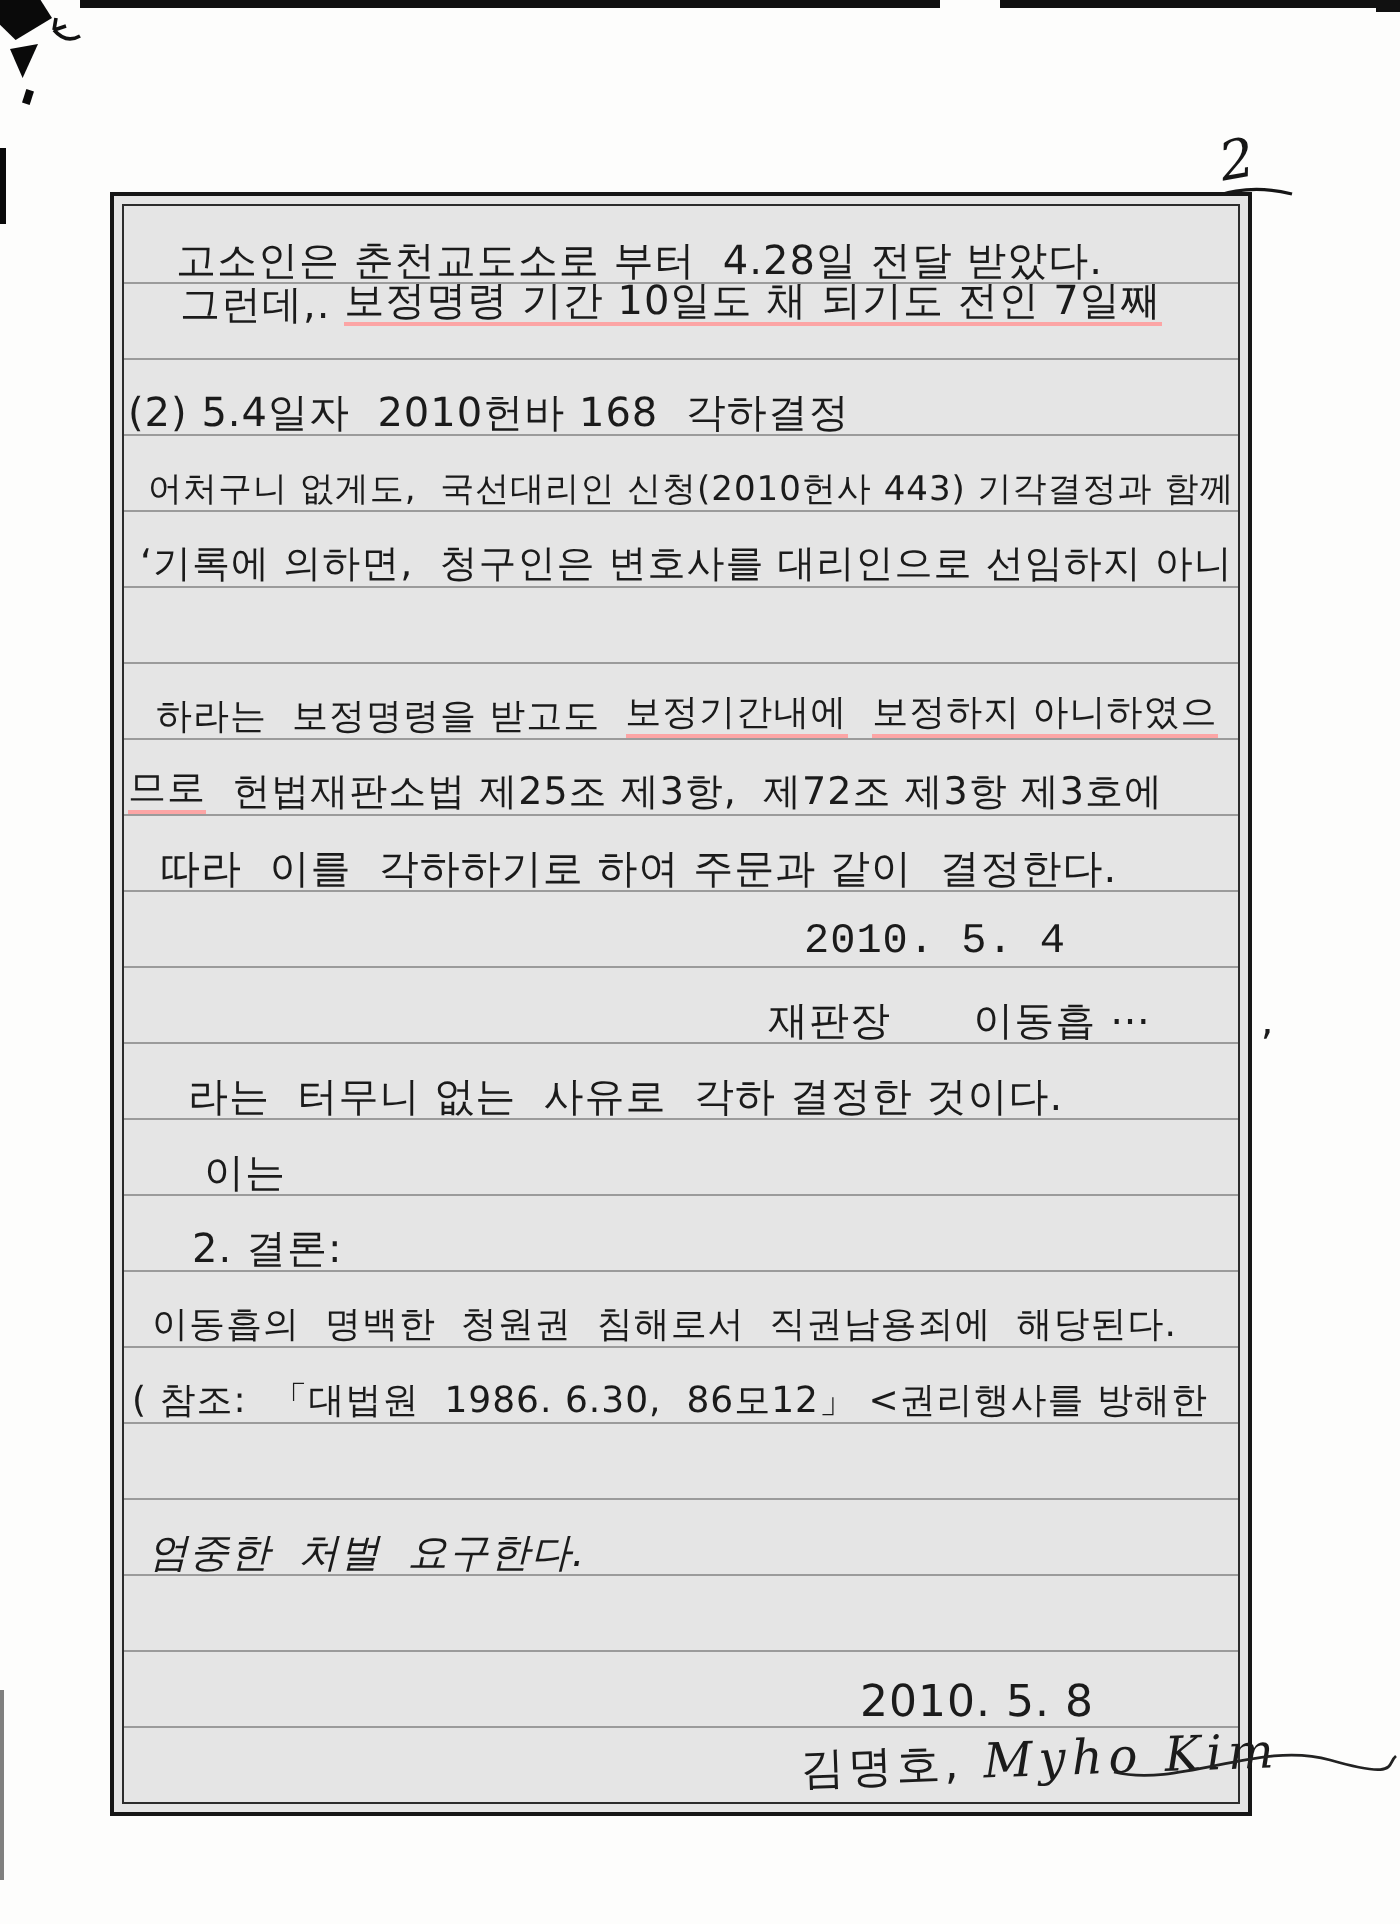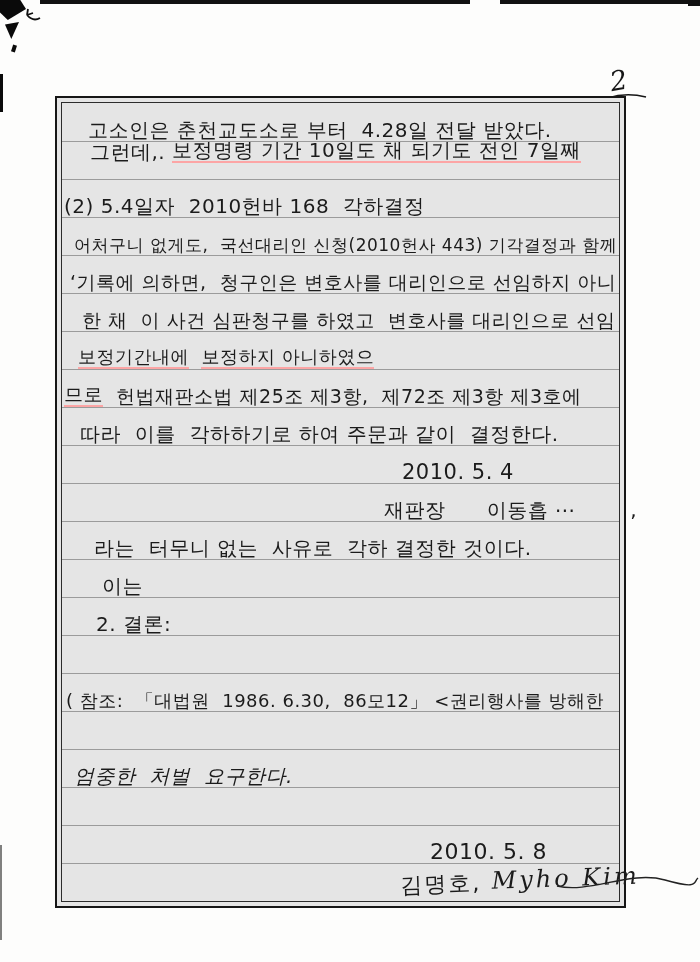--- a/index.html
+++ b/index.html
@@ -96,29 +96,29 @@
         <div class="rule" style="top: 608px;"></div>
         <div class="rule" style="top: 646px;"></div>
         <div class="rule" style="top: 684px;"></div>
         <div class="rule" style="top: 722px;"></div>
         <div class="rule" style="top: 760px;"></div>
         <div class="line-row" style="top: 2px; padding-left: 26px;"><span>고소인은 춘천교도소로 부터  4.28일 전달 받았다.</span></div>
         <div class="line-row" style="top: 24px; padding-left: 28px;"><span>그런데,. </span><span class="u">보정명령 기간 10일도 채 되기도 전인 7일째</span></div>
         <div class="line-row" style="top: 78px; padding-left: 2px;"><span>(2) 5.4일자  2010헌바 168  각하결정</span></div>
         <div class="line-row" style="top: 116px; padding-left: 12px; font-size: 17px;"><span>어처구니 없게도,  국선대리인 신청(2010헌사 443) 기각결정과 함께</span></div>
         <div class="line-row" style="top: 154px; padding-left: 8px; font-size: 19px;"><span>‘기록에 의하면,  청구인은 변호사를 대리인으로 선임하지 아니</span></div>
-        <div class="line-row" style="top: 192px; padding-left: 20px; font-size: 19px;"><span>한 채  이 사건 심판청구를 하였고  변호사를 대리인으로 선임</span></div>
-        <div class="line-row" style="top: 230px; padding-left: 16px; font-size: 18px;"><span class="u">보정기간내에</span><span>  </span><span class="u">보정하지 아니하였으</span></div>
+        <div class="line-row" style="top: 230px; padding-left: 16px; font-size: 18px;"><span>하라는  보정명령을 받고도  </span><span class="u">보정기간내에</span><span>  </span><span class="u">보정하지 아니하였으</span></div>
         <div class="line-row" style="top: 268px; padding-left: 2px; font-size: 19px;"><span class="u">므로</span><span>  헌법재판소법 제25조 제3항,  제72조 제3항 제3호에</span></div>
         <div class="line-row" style="top: 306px; padding-left: 18px;"><span>따라  이를  각하하기로 하여 주문과 같이  결정한다.</span></div>
-        <div class="line-row" style="top: 344px; padding-left: 340px; font-size: 21px;"><span>2010. 5. 4</span></div>
+        <div class="line-row" style="top: 344px; padding-left: 340px; font-size: 21px; font-family: Liberation Mono, monospace;"><span>2010. 5. 4</span></div>
         <div class="line-row" style="top: 382px; padding-left: 322px;"><span>재판장      이동흡 ⋯        ,</span></div>
         <div class="line-row" style="top: 420px; padding-left: 32px;"><span>라는  터무니 없는  사유로  각하 결정한 것이다.</span></div>
         <div class="line-row" style="top: 458px; padding-left: 40px;"><span>이는</span></div>
         <div class="line-row" style="top: 496px; padding-left: 2px; margin-left: 32px;"><span>2. 결론:</span></div>
+        <div class="line-row" style="top: 534px; padding-left: 14px; font-size: 18px;"><span>이동흡의  명백한  청원권  침해로서  직권남용죄에  해당된다.</span></div>
         <div class="line-row" style="top: 572px; padding-left: 4px; font-size: 18px; text-align: right;"><span>( 참조:  「대법원  1986. 6.30,  86모12」 &lt;권리행사를 방해한</span></div>
         <div class="line-row" style="top: 648px; padding-left: 12px; font-style: italic;"><span>엄중한  처벌  요구한다.</span></div>
         <div class="line-row" style="top: 686px; padding-left: 0px;"><span></span></div>
         <div class="line-row" style="top: 724px; padding-left: 368px; font-size: 22px;"><span>2010. 5. 8</span></div>
         <div class="line-row signature" style="top: 760px; padding-left: 338px;"><span class="sig-kr">김명호,</span><span class="sig-en"> Myho Kim</span></div>
       </div>
   </div>
 </div>
 
 <div class="sig-flourish">

